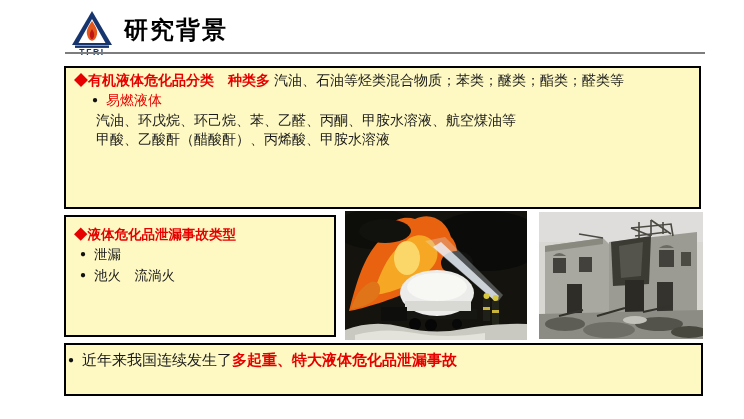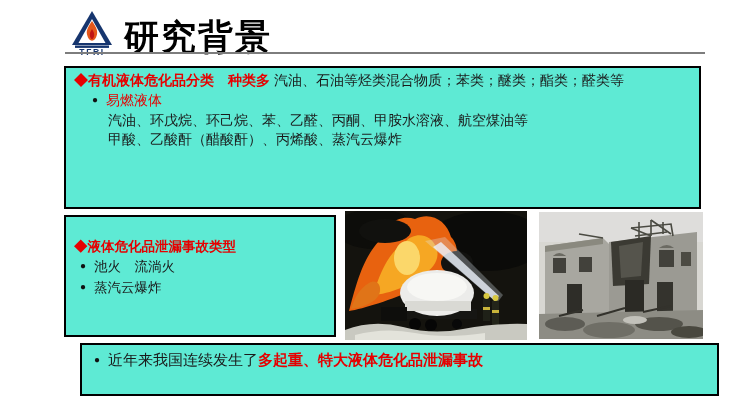--- a/index.html
+++ b/index.html
@@ -2,41 +2,41 @@
 <html><head>
 <meta charset="utf-8">
 <style>
   html,body{margin:0;padding:0;background:#fff;}
   .slide{
     position:relative;width:744px;height:419px;background:#ffffff;overflow:hidden;
     font-family:"Liberation Sans",sans-serif;color:#1a1a1a;
   }
   
   .logo{position:absolute;left:70px;top:10px;width:44px;height:46px;}
-  .page-title{position:absolute;left:124px;top:14px;margin:0;font-size:35px;font-weight:bold;color:#000;letter-spacing:2px;}
+  .page-title{position:absolute;left:124px;top:14px;margin:0;font-size:24px;font-weight:bold;color:#000;letter-spacing:2px;}
   .header-rule{position:absolute;left:65px;top:52px;width:640px;height:2px;background:#7d7d7d;}
   
-  .box{position:absolute;border:2px solid #000;box-sizing:border-box;background:#5eead4;}
+  .box{position:absolute;border:2px solid #000;box-sizing:border-box;background:#fef9c3;}
   .red{color:#e60000;}
   .bold{font-weight:bold;}
   .bullet{display:inline-block;font-size:10px;vertical-align:2px;margin-right:8px;color:#111;}
   
   .box1{left:64px;top:66px;width:637px;height:143px;padding:3px 8px;font-size:14px;line-height:19.4px;white-space:nowrap;}
   .box1 .heading-red{font-weight:bold;}
   .bullet-line{margin-left:18px;}
-  .detail-line{margin-left:34px;}
+  .detail-line{margin-left:22px;}
   
-  .box2{left:64px;top:215px;width:272px;height:122px;padding:20px 8px;font-size:13.5px;line-height:19.3px;white-space:nowrap;}
+  .box2{left:64px;top:215px;width:272px;height:122px;padding:8px 8px;font-size:13.5px;line-height:19.3px;white-space:nowrap;}
   .box2 .bullet-line{margin-left:6px;}
   
   .photo{position:absolute;display:block;}
   .fire-photo{left:345px;top:211px;width:182px;height:129px;}
   .building-photo{left:539px;top:212px;width:164px;height:127px;}
   
-  .box3{left:80px;top:343px;width:639px;height:53px;padding:4px 12px;font-size:15px;line-height:22px;white-space:nowrap;}
+  .box3{left:64px;top:343px;width:639px;height:53px;padding:4px 2px;font-size:15px;line-height:22px;white-space:nowrap;}
 </style>
 </head>
 <body>
 
 <div class="slide">
 
   <svg class="logo" viewBox="0 0 44 46" aria-hidden="true">
     <path d="M22 1 L42 35 H2 Z" fill="#16356e"></path>
     <path d="M22 9 L35.5 33 H8.5 Z" fill="#ffffff"></path>
     <path d="M22 11 c3.2 5.2 6 8.4 5 13.6 c-0.9 4.2 -3 6.2 -5 6.2 c-2 0 -4.1 -2 -5 -6.2 c-1 -5.2 1.8 -8.4 5 -13.6 z" fill="#e4571b"></path>
@@ -52,30 +52,30 @@
     <div class="line">
       <span class="red heading-red">◆有机液体危化品分类　种类多</span><span> 汽油、石油等烃类混合物质；苯类；醚类；酯类；醛类等</span>
     </div>
 
     <div class="bullet-line">
       <span class="bullet">●</span><span class="red">易燃液体</span>
     </div>
     <div class="detail-line">汽油、环戊烷、环己烷、苯、乙醛、丙酮、甲胺水溶液、航空煤油等</div>
 
 
-    <div class="detail-line">甲酸、乙酸酐（醋酸酐）、丙烯酸、蒸汽云爆炸</div>
+    <div class="detail-line">甲酸、乙酸酐（醋酸酐）、丙烯酸、甲胺水溶液</div>
   </div>
 
   <div class="box box2">
     <div class="line red bold">◆液体危化品泄漏事故类型</div>
     <div class="bullet-line">
-      <span class="bullet">●</span><span>池火　流淌火</span>
+      <span class="bullet">●</span><span>泄漏</span>
     </div>
     <div class="bullet-line">
-      <span class="bullet">●</span><span>蒸汽云爆炸</span>
+      <span class="bullet">●</span><span>池火　流淌火</span>
     </div>
   </div>
 
   <svg class="photo fire-photo" viewBox="0 0 182 129" preserveAspectRatio="none" aria-hidden="true">
     <rect width="182" height="129" fill="#14130e"></rect>
     <ellipse cx="142" cy="30" rx="58" ry="30" fill="#0b0b09"></ellipse>
     <ellipse cx="30" cy="18" rx="40" ry="20" fill="#0d0d0a"></ellipse>
     <path d="M4 100 C14 62 20 46 34 30 C39 14 54 3 70 8 C86 0 102 10 106 26 C116 36 113 56 100 63 C95 76 80 82 69 79 C48 88 18 98 4 100 Z" fill="#e8620f"></path>
     <path d="M28 84 C37 56 45 41 60 31 C70 20 86 23 91 36 C96 47 88 59 78 63 C68 74 44 83 28 84 Z" fill="#f6a723"></path>
     <ellipse cx="62" cy="47" rx="13" ry="17" fill="#fbd76a"></ellipse>

